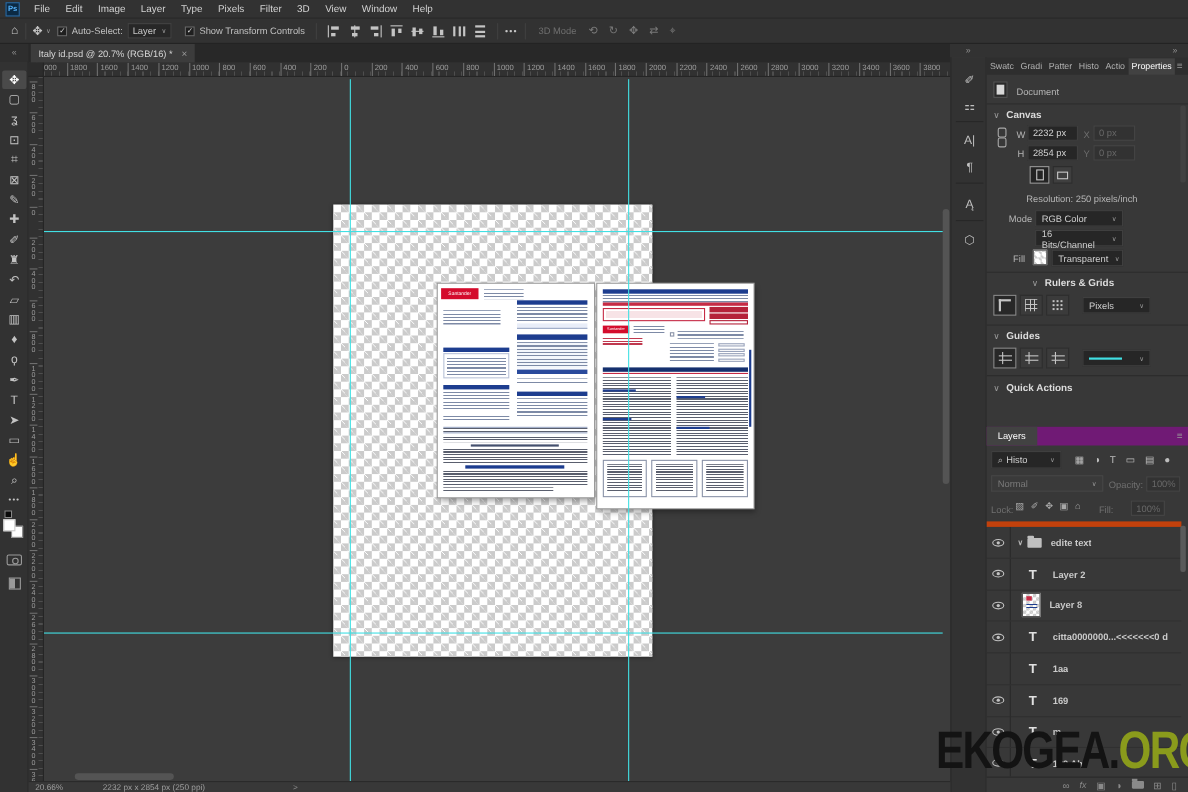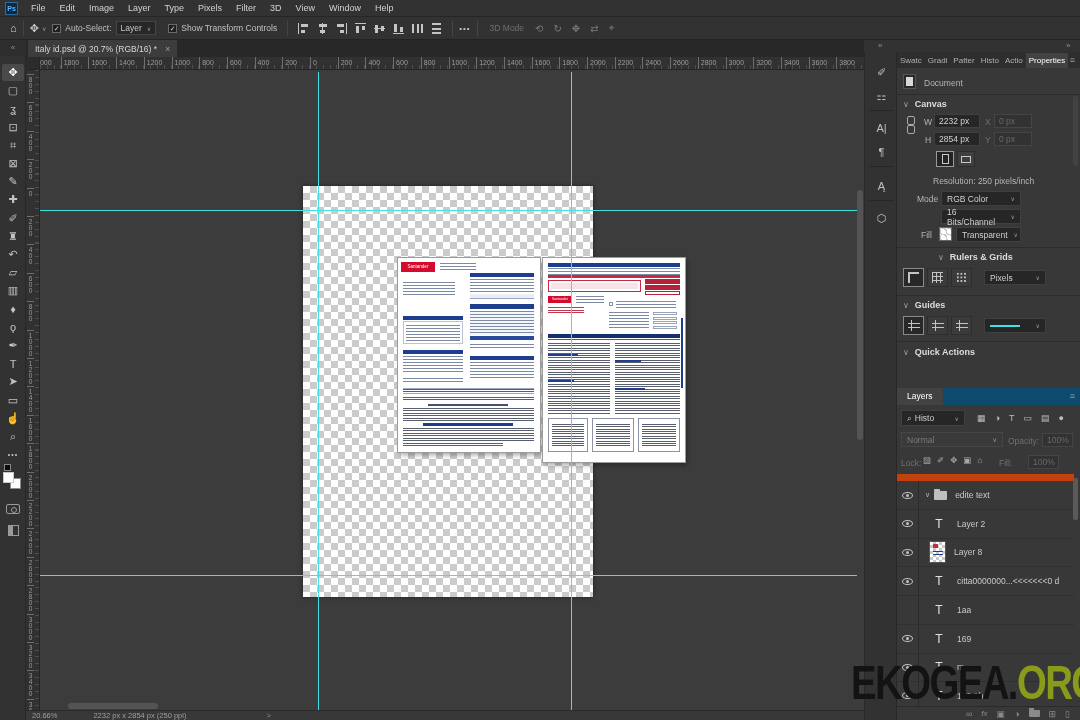--- a/index.html
+++ b/index.html
@@ -150,21 +150,21 @@
                  repeating-linear-gradient(to bottom,#c4c4c4 0 1px,transparent 1px 4px);}
   .ic-dgrid{width:11px;height:11px;background:radial-gradient(#c4c4c4 35%,transparent 40%) 0 0/3.6px 3.6px;}
   .ic-gd{width:12px;height:11px;
       background:linear-gradient(#c4c4c4,#c4c4c4) 0 3px/12px 1px no-repeat,
                  linear-gradient(#c4c4c4,#c4c4c4) 0 7px/12px 1px no-repeat,
                  linear-gradient(#c4c4c4,#c4c4c4) 3px 0/1px 11px no-repeat;}
   .guide-line-swatch{width:30px;height:2px;background:#41e0e4;}
   .psb{position:absolute;width:5px;background:#424242;border-radius:2px;}
 
   
-  .lheader{position:absolute;left:897px;top:388px;width:183px;height:17px;background:#0c4a6e;display:flex;}
+  .lheader{position:absolute;left:897px;top:388px;width:183px;height:17px;background:#701a75;display:flex;}
   .ltab{background:#424242;color:#fff;font-size:8.5px;padding:3px 10px;}
   .fic{color:#bdbdbd;font-size:9px;margin-left:9px;}
   .lockic{color:#a8a8a8;font-size:8.5px;margin-right:6px;}
   .layer-row{position:absolute;left:0;width:177px;height:29px;border-bottom:1px solid #303030;
              display:flex;align-items:center;}
   .eye-cell{width:22px;height:100%;border-right:1px solid #2b2b2b;display:flex;align-items:center;
             justify-content:center;flex:none;}
   .eye{width:11px;height:7px;border:1px solid #c2c2c2;border-radius:50%;position:relative;}
   .eye::after{content:'';position:absolute;left:3px;top:1px;width:3px;height:3px;background:#c2c2c2;border-radius:50%;}
   .chv-sm{color:#b5b5b5;font-size:7px;margin:0 4px 0 6px;}
@@ -600,21 +600,21 @@
   <span class="plabel dis" style="left:901px;top:458px;">Lock:</span>
   <span id="lock-icons" class="abs" style="left:923px;top:455px;display:flex;">
       <span class="lockic">▨</span>
       <span class="lockic">✐</span>
       <span class="lockic">✥</span>
       <span class="lockic">▣</span>
       <span class="lockic">⌂</span>
     </span>
   <span class="plabel dis" style="left:999px;top:458px;">Fill:</span>
   <span class="inp dis" style="left:1028px;top:455px;width:31px;">100%</span>
-  <div class="abs" id="layers-list" style="left:897px;top:474px;width:177px;height:232px;overflow:hidden;border-top:7px solid #c2410c;">
+  <div class="abs" id="layers-list" style="left:897px;top:474px;width:177px;height:232px;overflow:hidden;border-top:5px solid #c2410c;font-weight:bold;">
       <div class="layer-row" style="top: 0px;">
         <div class="eye-cell">
           <span class="eye"></span>
         </div>
         <span class="chv-sm">∨</span>
         <span class="folder-ic"></span>
         <span class="lname">edite text</span>
       </div>
       <div class="layer-row" style="top: 28.7px;">
         <div class="eye-cell">

